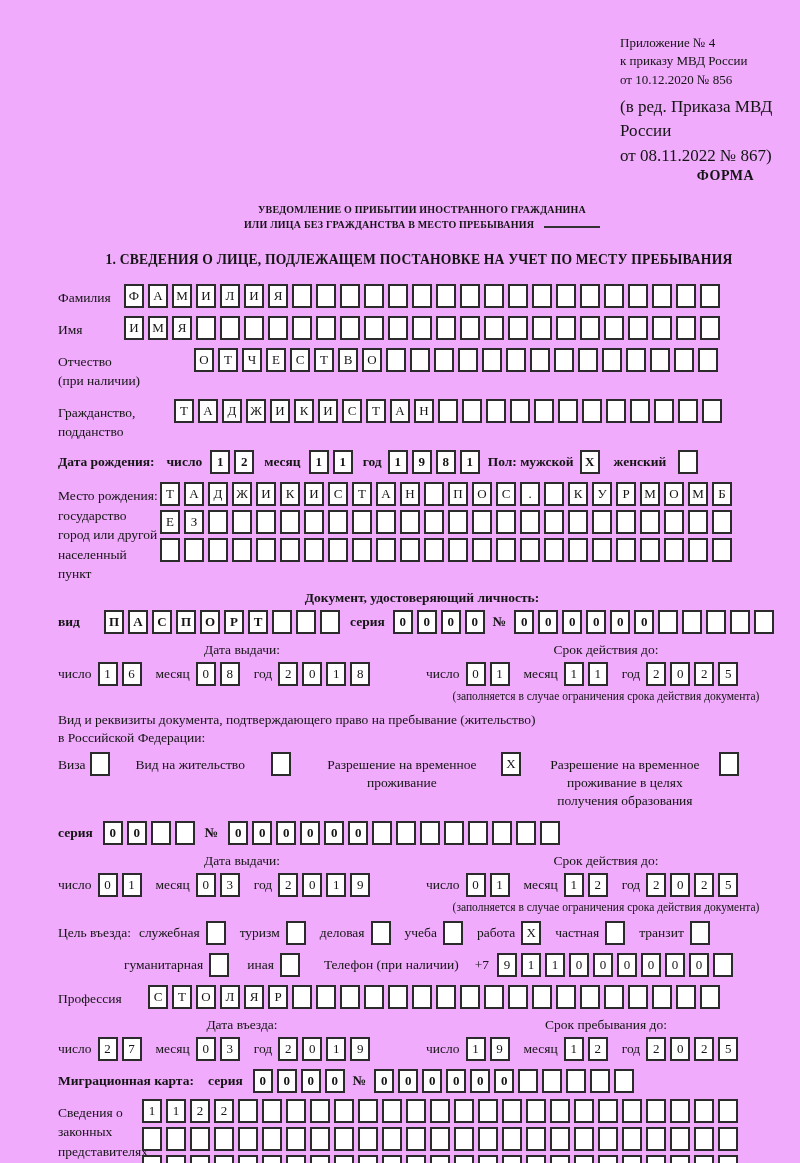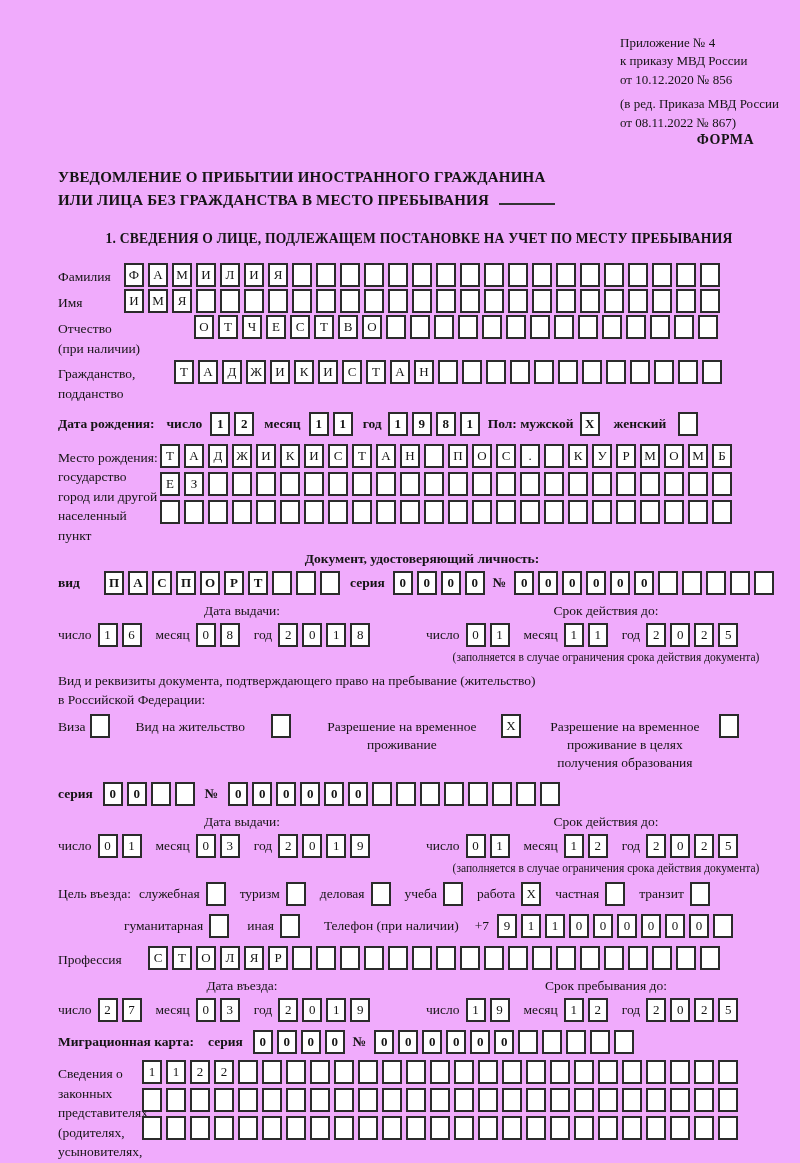--- a/index.html
+++ b/index.html
@@ -3,27 +3,27 @@
 <meta charset="utf-8">
 <style>
   html,body { margin:0; padding:0; background:#fff; }
   .page {
     position:relative; width:800px; height:1163px; box-sizing:border-box;
     background:#f0abfc; color:#141414;
     font-family:"Liberation Serif", serif; font-size:13.5px;
     padding:34px 14px 0 58px; overflow:hidden;
   }
   .ref { margin-left:562px; line-height:1.42; font-size:13px; }
-  .ref2 { margin-top:6px; font-size:13px; }
+  .ref2 { margin-top:6px; font-size:17px; }
   .forma { margin-top:0; text-align:right; padding-right:32px; font-weight:bold; font-size:14px; letter-spacing:0.5px; }
-  .title { margin-top:18px; font-weight:bold; font-size:15px; line-height:1.5; letter-spacing:0.2px; }
+  .title { margin-top:18px; text-align:center; font-weight:bold; font-size:10px; line-height:1.5; letter-spacing:0.2px; }
   .tunder { display:inline-block; width:56px; border-bottom:2px solid #333; margin-left:10px; vertical-align:baseline; }
   .sec1 { margin-top:20px; text-align:center; font-weight:bold; font-size:13.6px; letter-spacing:0.2px; white-space:nowrap; margin-left:-6px; }
 
-  .frow { display:flex; align-items:flex-start; margin-top:2px; }
+  .frow { display:flex; align-items:flex-start; margin-top:8px; }
   .flabel { flex:none; padding-top:4px; line-height:1.45; }
   .w-sur { width:66px; } .w-pat { width:136px; } .w-cit { width:116px; }
   .w-bp  { width:102px; } .w-rep { width:84px; } .w-prof { width:90px; } .w-vid { width:46px; }
 
   .cells { display:inline-flex; flex:none; }
   .boxcol { display:flex; flex-direction:column; }
   .boxcol .cells { margin-bottom:4px; }
   .cbox {
     display:inline-flex; align-items:center; justify-content:center; box-sizing:content-box;
     width:16px; height:20px; border:2px solid #2b2b2b; margin-right:4px;

